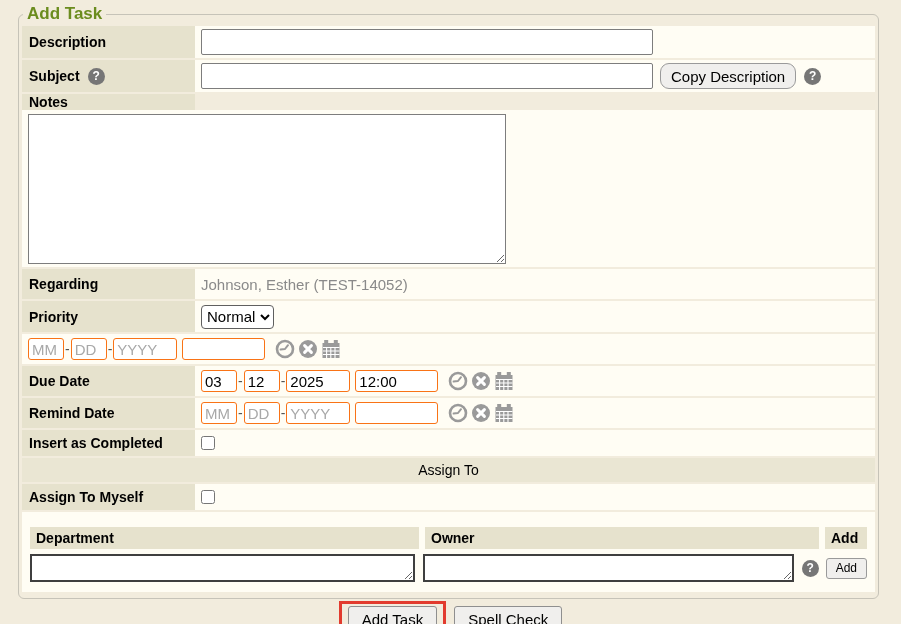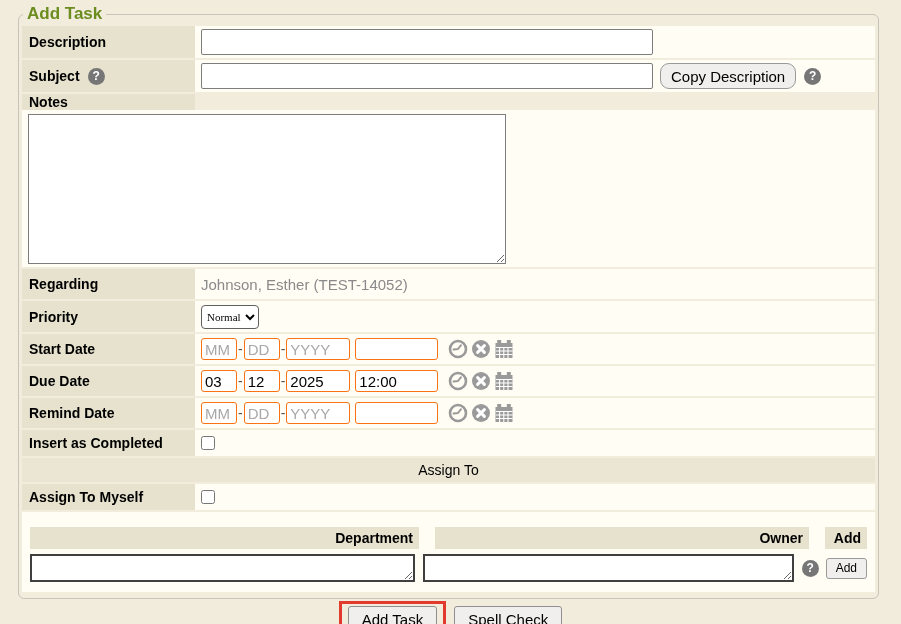--- a/index.html
+++ b/index.html
@@ -53,40 +53,40 @@
     background: #767676; color: #fff; font-weight: bold; font-size: 12px;
     display: inline-flex; align-items: center; justify-content: center;
     margin-left: 8px; user-select: none;
   }
   textarea.notes-ta {
     width: 478px; height: 150px; border: 1px solid #7d7d7d;
     font-size: 15px; font-family: inherit; padding: 2px 4px; resize: both;
   }
   .regarding-text { color: #8a8a8a; font-size: 15px; }
   select.priority-select {
-    height: 24px; font-size: 11px; border: 1px solid #5f5f5f; border-radius: 4px;
-    background: #fff; font-family: Liberation Serif, serif; padding: 0 1px;
+    height: 24px; font-size: 15px; border: 1px solid #5f5f5f; border-radius: 4px;
+    background: #fff; font-family: Liberation Sans, sans-serif; padding: 0 1px;
   }
   .date-input {
     height: 22px; border: 1px solid #f97316; border-radius: 3px;
     font-size: 15px; padding: 1px 3px; font-family: inherit; background: #fff;
   }
   .date-input::placeholder { color: #a8a8a8; }
   .w-mm { width: 36px; } .w-yyyy { width: 64px; }
   .w-time { width: 83px; margin-left: 5px; }
   .dash { color: #555; margin: 0 1px; }
   .date-icons { display: flex; gap: 3px; margin-left: 10px; align-items: center; }
   .date-icons svg { display: block; cursor: pointer; }
   input.cb { width: 14px; height: 14px; margin: 0; }
   .section-header-row {
     background: #eae6d3; font-weight: normal; font-size: 14px;
     text-align: center; padding: 4px 0; margin-bottom: 2px; min-height: 23px;
   }
   .assign-section { background: #fffdf4; padding: 15px 8px 6px 8px; }
-  .atable-head { display: flex; gap: 16px; text-align: right; }
+  .atable-head { display: flex; gap: 6px; }
   .hcell { background: #e6e2cd; font-weight: bold; font-size: 14px; padding: 3px 6px; }
   .h-dept { width: 389px; } .h-owner { flex: 1; } .h-add { width: 42px; }
   .atable-row { display: flex; align-items: center; padding: 5px 0 4px; }
   textarea.lookup-ta {
     height: 28px; border: 2px solid #3f3f3f; resize: both;
     font-family: inherit; font-size: 14px; background: #fff; padding: 2px 4px;
   }
   .dept-ta { width: 385px; }
   .owner-ta { flex: 1; margin-left: 8px; }
   .add-btn {
@@ -145,21 +145,20 @@
   <div class="frow r-priority">
     <div class="label-cell">Priority</div>
     <div class="value-cell">
       <select class="priority-select">
         <option>Normal</option>
       </select>
     </div>
   </div>
 
   <div class="frow r-date">
-    <div class="label-cell">Start Date</div>
     <div class="value-cell">
       <input class="date-input w-mm" type="text" placeholder="MM" style="">
       <span class="dash">-</span>
       <input class="date-input w-mm" type="text" placeholder="DD" style="">
       <span class="dash">-</span>
       <input class="date-input w-yyyy" type="text" placeholder="YYYY" style="">
       <input class="date-input w-time" type="text" value="" style="">
       <span class="date-icons">
         <svg width="20" height="20" viewBox="0 0 20 20">
           <circle cx="10" cy="10" r="8" fill="none" stroke="#9a9a9a" stroke-width="2.6"></circle>

